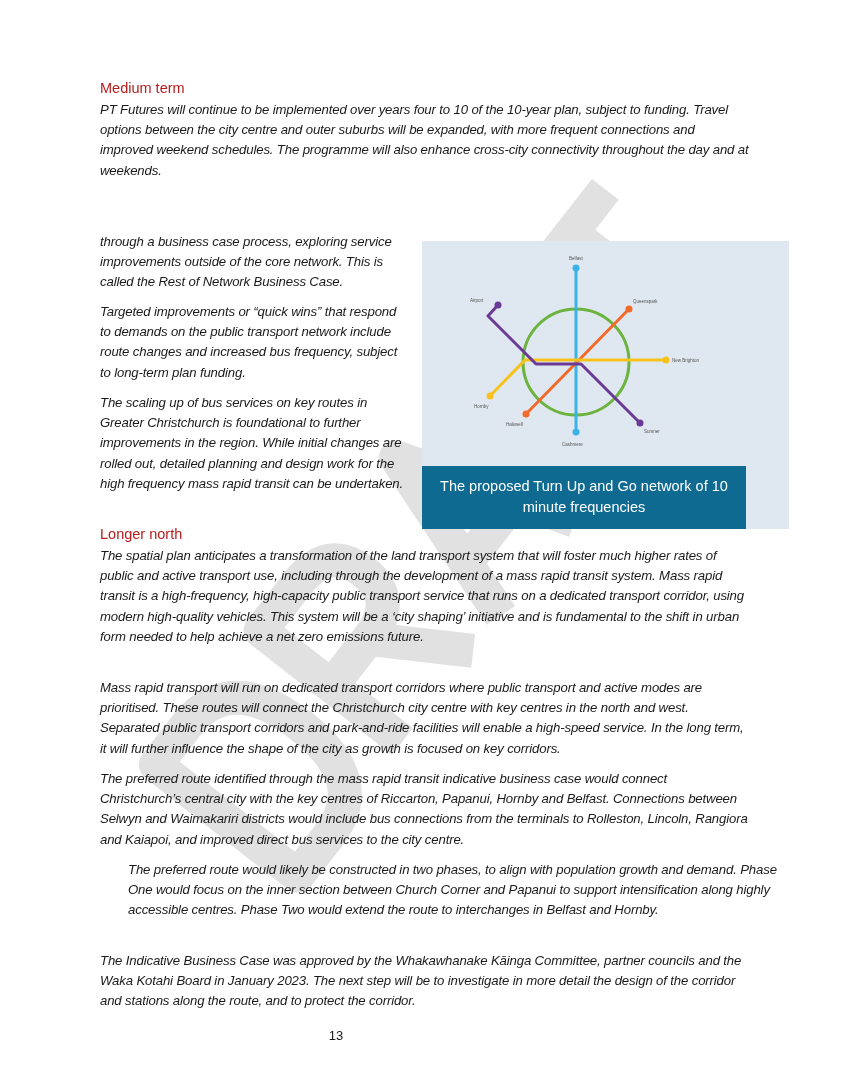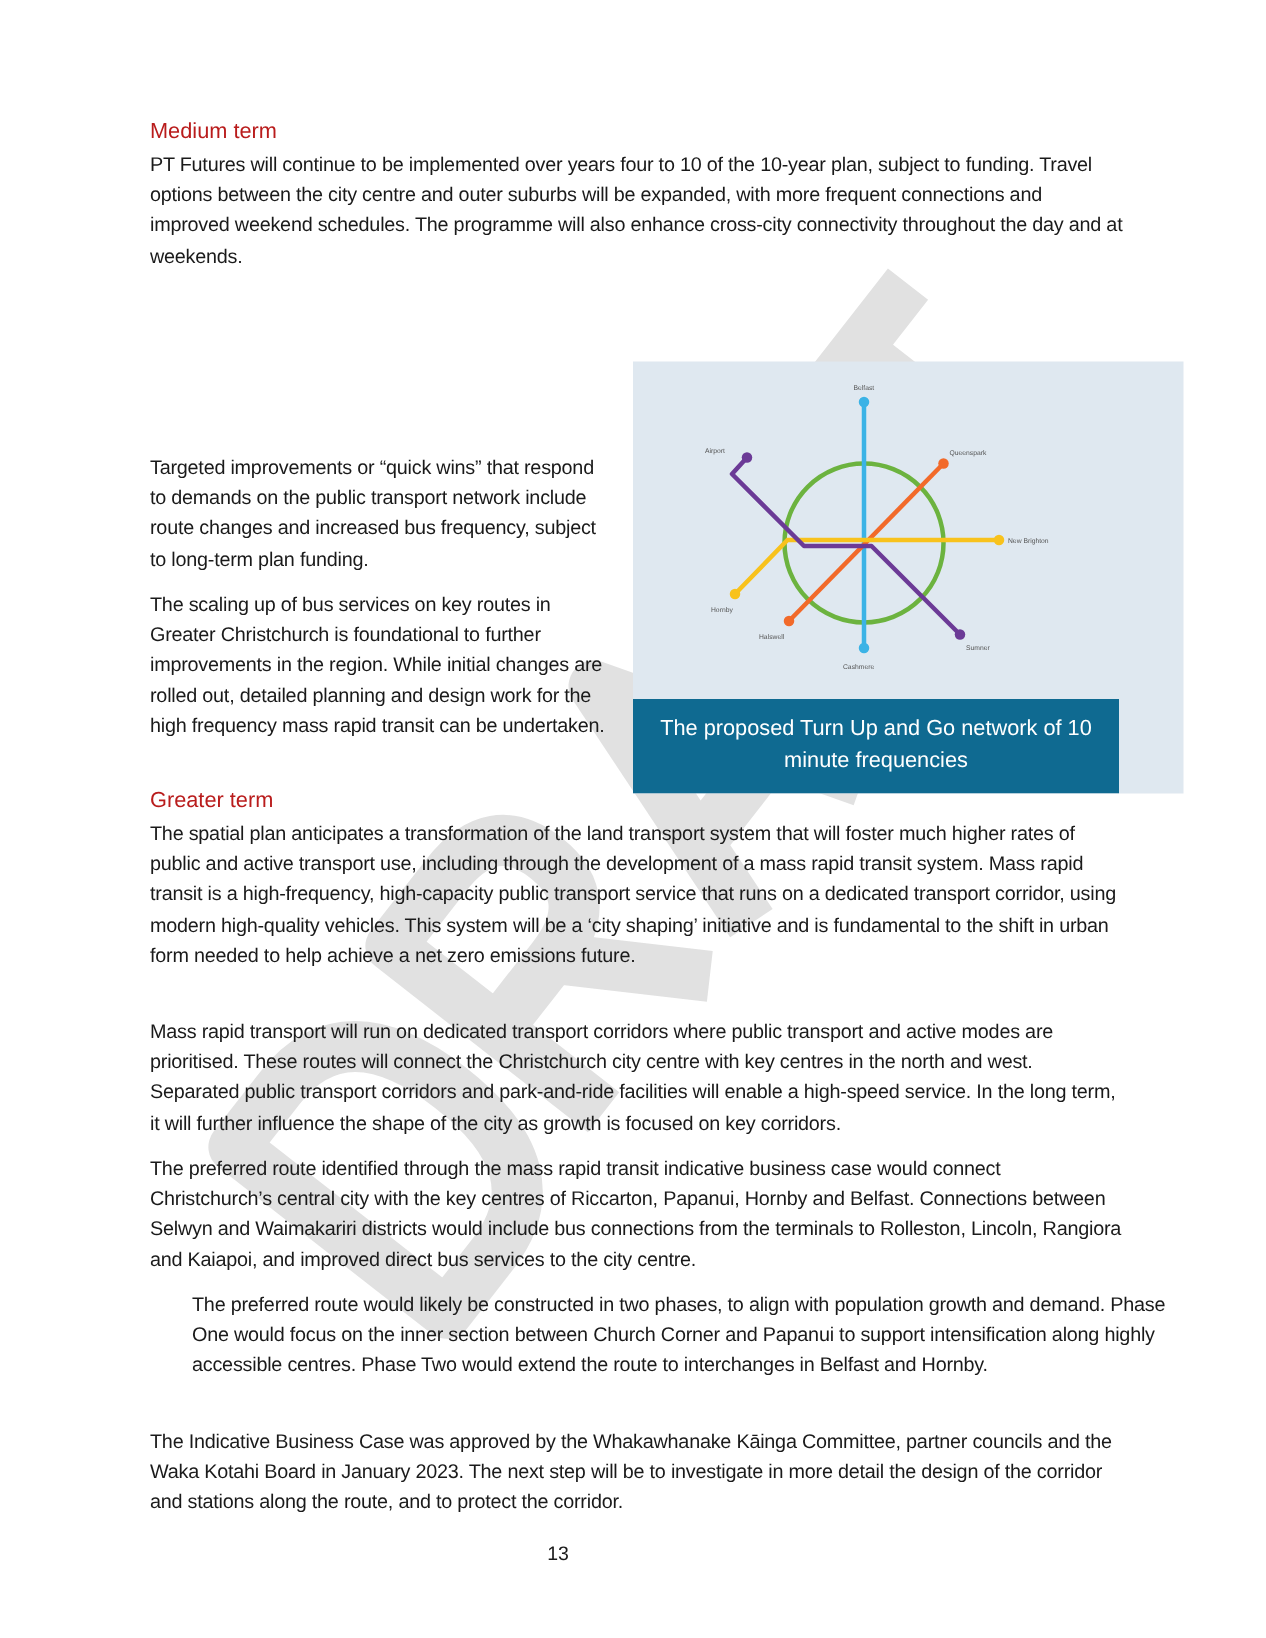--- a/index.html
+++ b/index.html
@@ -1,27 +1,27 @@
 <!DOCTYPE html>
 <html><head>
   <meta charset="utf-8">
   <style>
     html, body { margin: 0; padding: 0; background: #ffffff; }
     body { width: 844px; height: 1092px; position: relative; overflow: hidden;
       font-family: "Liberation Sans", sans-serif; color: #1a1a1a; }
     .page { position: absolute; left: 0; top: 0; width: 844px; height: 1092px; }
     .heading { position: absolute; left: 100px; font-size: 14.5px; color: #b91c1c; font-weight: normal; margin: 0; }
-    .para { position: absolute; left: 100px; font-size: 13.2px; line-height: 20.2px; margin: 0; letter-spacing: -0.15px; }
+    .para { position: absolute; left: 100px; font-size: 13.2px; line-height: 20.2px; margin: 0; letter-spacing: -0.15px; font-style: italic; }
     .full { width: 650px; }
     .narrow { width: 310px; }
     .figure { position: absolute; left: 422px; top: 241px; width: 367px; height: 288px; background: #dfe8f0; overflow: hidden; }
     .figure svg { position: absolute; left: 0; top: 0; }
     .caption { position: absolute; left: 0; top: 225px; width: 324px; height: 63px; background: #0f6a91;
       color: #ffffff; font-size: 14.5px; line-height: 21px; text-align: center; box-sizing: border-box; padding-top: 10px; }
-    .page-number { position: absolute; left: 0; width: 672px; top: 1028px; text-align: center; font-size: 13px; padding-left: 36px; }
+    .page-number { position: absolute; left: 0; width: 672px; top: 1028px; text-align: center; font-size: 13px; }
     .watermark { position: absolute; left: 0; top: 0; pointer-events: none; }
   </style>
 </head>
 <body>
 
 <div class="page">
 
   <svg class="watermark" width="844" height="1092" viewBox="0 0 844 1092">
     <g transform="translate(430,560) rotate(-52)" fill="none" stroke="#dcdcdc" stroke-width="34" stroke-linejoin="round" opacity="0.85">
 
@@ -33,20 +33,21 @@
 
       <path d="M170,90 L170,-90 L260,-90 M170,0 L240,0"></path>
 
       <path d="M290,-90 L400,-90 M345,-90 L345,90"></path>
     </g>
   </svg>
 
   <h3 class="heading" style="top:80px;">Medium term</h3>
 
   <p class="para full" style="top:100px;">PT Futures will continue to be implemented over years four to 10 of the 10-year plan, subject to funding. Travel options between the city centre and outer suburbs will be expanded, with more frequent connections and improved weekend schedules. The programme will also enhance cross-city connectivity throughout the day and at weekends.</p>
+  <p class="para narrow" style="top:232px;">through a business case process, exploring service improvements outside of the core network. This is called the Rest of Network Business Case.</p>
   <p class="para narrow" style="top:302px;">Targeted improvements or “quick wins” that respond to demands on the public transport network include route changes and increased bus frequency, subject to long-term plan funding.</p>
   <p class="para narrow" style="top:393px;">The scaling up of bus services on key routes in Greater Christchurch is foundational to further improvements in the region. While initial changes are rolled out, detailed planning and design work for the high frequency mass rapid transit can be undertaken.</p>
 
   <div class="figure">
     <svg width="324" height="225" viewBox="0 0 324 225">
 
       <circle cx="154" cy="121" r="53" fill="none" stroke="#6cb33f" stroke-width="3"></circle>
 
       <line x1="154" y1="27" x2="154" y2="191" stroke="#3bb3e6" stroke-width="3"></line>
       <circle cx="154" cy="27" r="3.5" fill="#3bb3e6"></circle>
@@ -71,21 +72,21 @@
         <text x="250" y="121">New Brighton</text>
         <text x="52" y="167">Hornby</text>
         <text x="84" y="185">Halswell</text>
         <text x="140" y="205">Cashmere</text>
         <text x="222" y="192">Sumner</text>
       </g>
     </svg>
     <div class="caption">The proposed Turn Up and Go network of 10 minute frequencies</div>
   </div>
 
-  <h3 class="heading" style="top:526px;">Greater term</h3>
+  <h3 class="heading" style="top:526px;">Longer north</h3>
 
   <p class="para full" style="top:546px;">The spatial plan anticipates a transformation of the land transport system that will foster much higher rates of public and active transport use, including through the development of a mass rapid transit system. Mass rapid transit is a high-frequency, high-capacity public transport service that runs on a dedicated transport corridor, using modern high-quality vehicles. This system will be a ‘city shaping’ initiative and is fundamental to the shift in urban form needed to help achieve a net zero emissions future.</p>
   <p class="para full" style="top:678px;">Mass rapid transport will run on dedicated transport corridors where public transport and active modes are prioritised. These routes will connect the Christchurch city centre with key centres in the north and west. Separated public transport corridors and park-and-ride facilities will enable a high-speed service. In the long term, it will further influence the shape of the city as growth is focused on key corridors.</p>
   <p class="para full" style="top:769px;">The preferred route identified through the mass rapid transit indicative business case would connect Christchurch’s central city with the key centres of Riccarton, Papanui, Hornby and Belfast. Connections between Selwyn and Waimakariri districts would include bus connections from the terminals to Rolleston, Lincoln, Rangiora and Kaiapoi, and improved direct bus services to the city centre.</p>
   <p class="para full" style="top:860px;margin-left:28px;">The preferred route would likely be constructed in two phases, to align with population growth and demand. Phase One would focus on the inner section between Church Corner and Papanui to support intensification along highly accessible centres. Phase Two would extend the route to interchanges in Belfast and Hornby.</p>
   <p class="para full" style="top:951px;">The Indicative Business Case was approved by the Whakawhanake Kāinga Committee, partner councils and the Waka Kotahi Board in January 2023. The next step will be to investigate in more detail the design of the corridor and stations along the route, and to protect the corridor.</p>
 
   <div class="page-number">13</div>
 </div>
 

